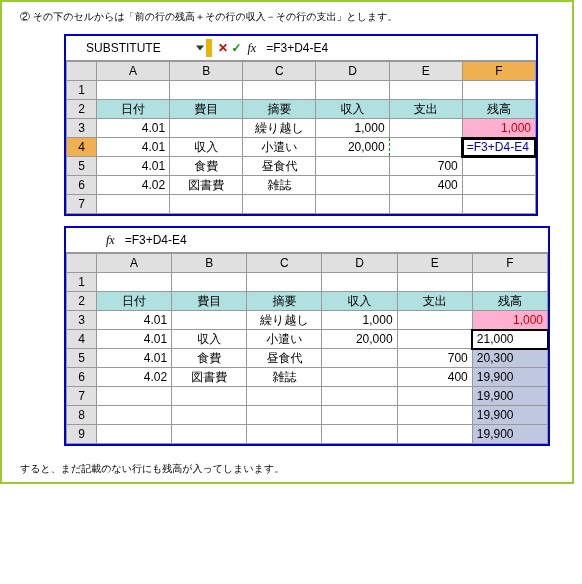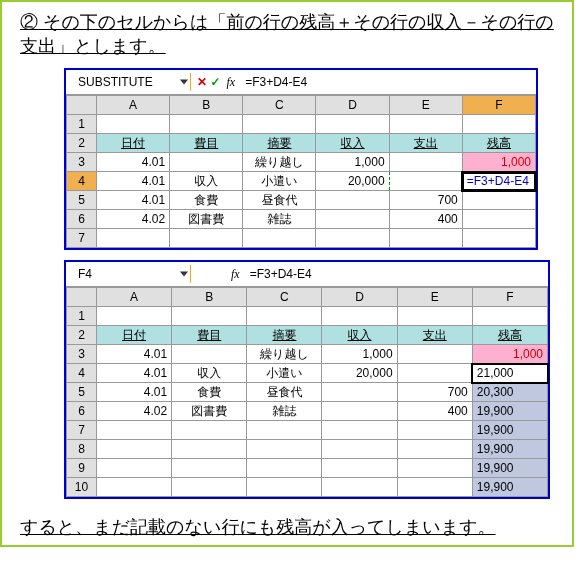--- a/index.html
+++ b/index.html
@@ -10,42 +10,41 @@
     width: 582px;
   }
   .outer-frame {
     border: 2px solid #99cc33;
     width: 574px;
     padding: 2px;
     box-sizing: border-box;
   }
   .step-text {
     padding: 6px 4px 4px 16px;
-    font-size: 18px;
-    text-decoration: underline;
+    font-size: 10px;
   }
   .screenshot-block {
     border: 2px solid #0000cc;
     margin: 6px 32px 10px 60px;
     background: #fff;
   }
   .screenshot-block.wide {
     margin-right: 20px;
   }
   .shot-header {
     display: flex;
     align-items: center;
     height: 24px;
     border-bottom: 1px solid #999;
     font-size: 12px;
   }
   .namebox {
     width: 100px;
-    padding: 2px 12px;
-    border-right: 1px solid #eab308;
+    padding: 2px 20px;
+    border-right: 6px solid #eab308;
     position: relative;
   }
   .namebox-arrow {
     position: absolute;
     right: 2px;
     top: 50%;
     transform: translateY(-50%);
     border-left: 4px solid transparent;
     border-right: 4px solid transparent;
     border-top: 5px solid #333;
@@ -88,21 +87,20 @@
   table.sheet td {
     border: 1px solid #999;
     height: 18px;
     padding: 0 4px;
     font-size: 12px;
   }
   .data-header td {
     background: #b0e0e0;
     text-align: center;
     font-family: "MS Mincho", serif;
-    text-decoration: underline;
   }
   .num { text-align: right; }
   .txt { text-align: center; font-family: Liberation Mono, monospace; }
   .pink-cell {
     background: #ffb0d0;
     color: #cc0000;
     text-align: right;
   }
   .selected-cell {
     background: #fff;
@@ -248,24 +246,20 @@
             <td></td>
             <td></td>
           </tr>
     </tbody>
       </table>
   </div>
 
 
   <div class="screenshot-block wide">
     <div class="shot-header">
-      <div class="namebox">
-        <span>F4</span>
-        <span class="namebox-arrow"></span>
-      </div>
       <div style="width:40px"></div>
       <div class="fx-label">fx</div>
       <div class="formula-text">=F3+D4-E4</div>
     </div>
     <table class="sheet">
       <colgroup>
         <col style="width:30px">
           <col>
           <col>
           <col>
@@ -357,28 +351,19 @@
           </tr>
       <tr class="fill-range">
             <th class="rowhdr">9</th>
             <td></td>
             <td></td>
             <td></td>
             <td></td>
             <td></td>
             <td class="f-col">19,900</td>
           </tr>
-      <tr class="fill-range">
-            <th class="rowhdr">10</th>
-            <td></td>
-            <td></td>
-            <td></td>
-            <td></td>
-            <td></td>
-            <td class="f-col">19,900</td>
-          </tr>
     </tbody>
       </table>
   </div>
 
   <div class="step-text">すると、まだ記載のない行にも残高が入ってしまいます。</div>
 
 </div>
 
 </body></html>

